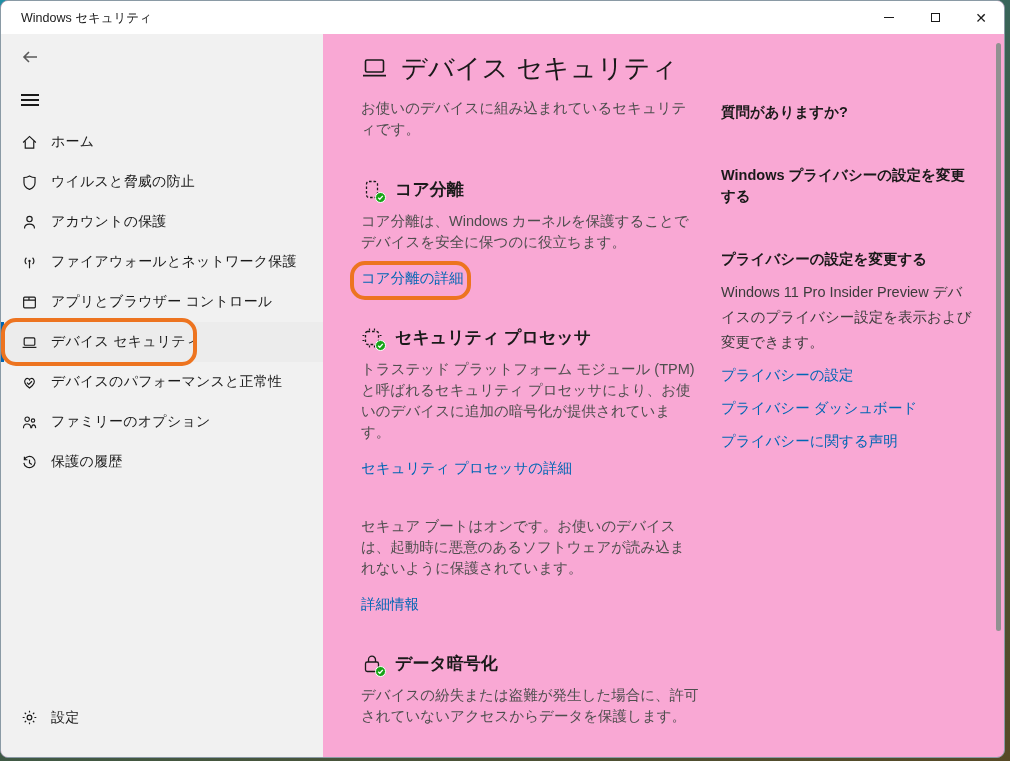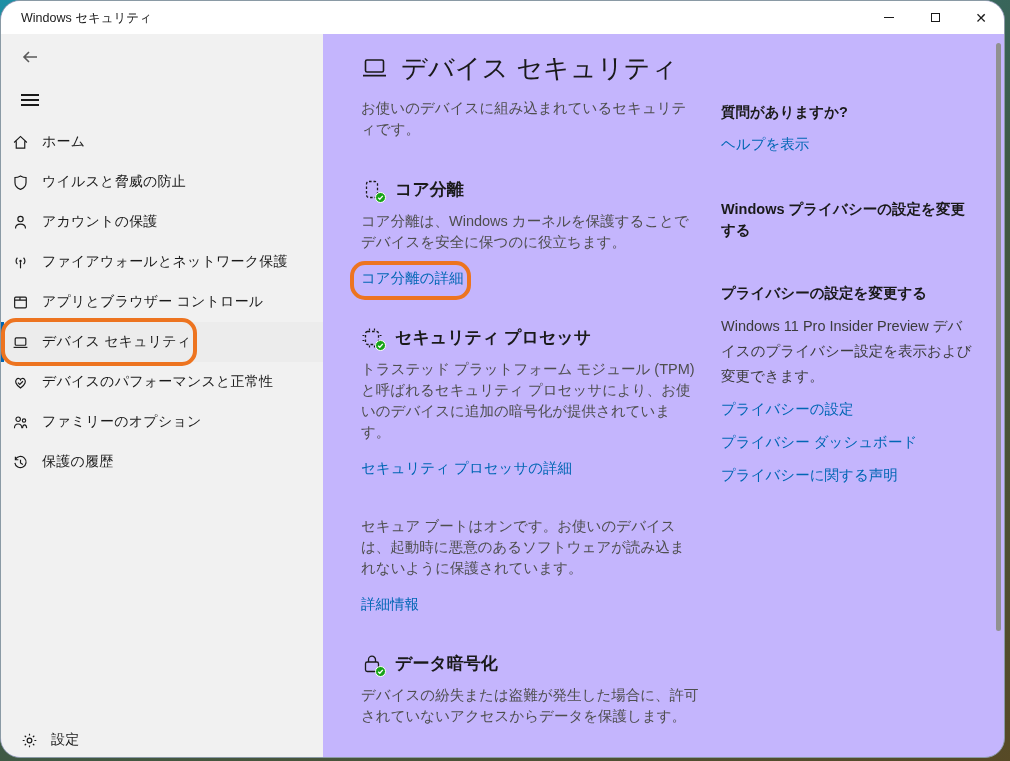--- a/index.html
+++ b/index.html
@@ -4,47 +4,47 @@
 <style>
   * { margin:0; padding:0; box-sizing:border-box; }
   html,body { width:1010px; height:761px; overflow:hidden; }
   body {
     font-family:"Liberation Sans","DejaVu Sans",sans-serif;
     background:linear-gradient(150deg,#1f8fa6 0%,#3f5a46 55%,#574a26 100%);
     color:#1a1a1a;
   }
   .window {
     position:absolute; left:0; top:0; width:1005px; height:758px;
-    background:#c4b5fd; border:1px solid #8a9aa5; border-radius:20px;
+    background:#f9a8d4; border:1px solid #8a9aa5; border-radius:8px;
     overflow:hidden;
   }
   
   .titlebar { position:absolute; left:0; top:0; right:0; height:33px; background:#fff; }
   .titlebar-title { position:absolute; left:20px; top:9px; font-size:12.5px; color:#1a1a1a; }
   .win-controls { position:absolute; right:0; top:0; height:33px; display:flex; }
   .win-btn { width:46px; height:33px; display:flex; align-items:center; justify-content:center;
              font-size:13px; color:#1a1a1a; cursor:default; background:transparent; border:none; }
   .win-btn .bar { width:10px; height:1px; background:#1a1a1a; display:block; }
   .win-btn .box { width:9px; height:9px; border:1px solid #1a1a1a; display:block; }
   .win-btn.close { font-size:14px; }
   
   .sidebar { position:absolute; left:0; top:33px; bottom:0; width:322px; background:#f1f1f1; }
   .nav-top-btn { position:absolute; left:10px; width:40px; height:32px; background:transparent;
                  border:none; display:flex; align-items:center; justify-content:flex-start; padding-left:10px; }
   .back-btn { top:8px; }
   .menu-btn { top:50px; }
   .hamburger span { display:block; width:18px; height:2px; background:#1a1a1a; margin:3px 0; }
   .nav-list { position:absolute; left:0; top:88px; right:0; }
-  .nav-item { position:relative; height:40px; display:flex; align-items:center; padding-left:11px; cursor:default; }
+  .nav-item { position:relative; height:40px; display:flex; align-items:center; padding-left:20px; cursor:default; }
   .nav-item.selected { background:#ececec; }
   .nav-item.selected::before { content:""; position:absolute; left:0; top:0; bottom:0; width:3px; background:#0066b4; }
   .nav-icon { width:17px; height:17px; flex:0 0 17px; display:flex; align-items:center; justify-content:center; }
   .nav-icon svg { display:block; }
   .nav-label { margin-left:13px; font-size:14px; color:#1a1a1a; letter-spacing:.2px; }
-  .settings-item { position:absolute; left:0; bottom:8px; right:0; height:40px; display:flex; align-items:flex-end; padding-left:20px; }
+  .settings-item { position:absolute; left:0; bottom:8px; right:0; height:40px; display:flex; align-items:flex-start; padding-left:20px; }
   
   .main-col { position:absolute; left:360px; top:50px; width:338px; }
   .page-title-row { display:flex; align-items:center; }
   .page-title-icon { margin-right:13px; display:flex; }
   .page-title { font-size:26px; font-weight:300; color:#1a1a1a; letter-spacing:.3px; }
   .page-subtitle { margin-top:12px; font-size:14.5px; color:#4e4e4e; line-height:21px; }
   .section { margin-top:38px; }
   .section-head { display:flex; align-items:center;margin-top:22px; }
   .section-icon { position:relative; width:22px; height:22px; margin-right:12px; flex:0 0 22px; }
   .badge { position:absolute; right:-3px; bottom:-2px; width:11px; height:11px; border-radius:50%;
@@ -281,21 +281,20 @@
         <h2 class="section-title">データ暗号化</h2>
       </div>
       <p class="section-body">デバイスの紛失または盗難が発生した場合に、許可されていないアクセスからデータを保護します。</p>
 
     </div>
   </div>
 
   <div class="aside-col">
     <div class="aside-group">
       <div class="aside-heading">質問がありますか?</div>
-      <div class="aside-link-row first-link"><a class="link">ヘルプを表示</a></div>
     </div>
     <div class="aside-group">
       <div class="aside-heading">Windows プライバシーの設定を変更する</div>
     </div>
     <div class="aside-group">
       <div class="aside-heading">プライバシーの設定を変更する</div>
       <div class="aside-body">Windows 11 Pro Insider Preview デバイスのプライバシー設定を表示および変更できます。</div>
       <div class="aside-link-row"><a class="link">プライバシーの設定</a></div>
       <div class="aside-link-row"><a class="link">プライバシー ダッシュボード</a></div>
       <div class="aside-link-row"><a class="link">プライバシーに関する声明</a></div>

